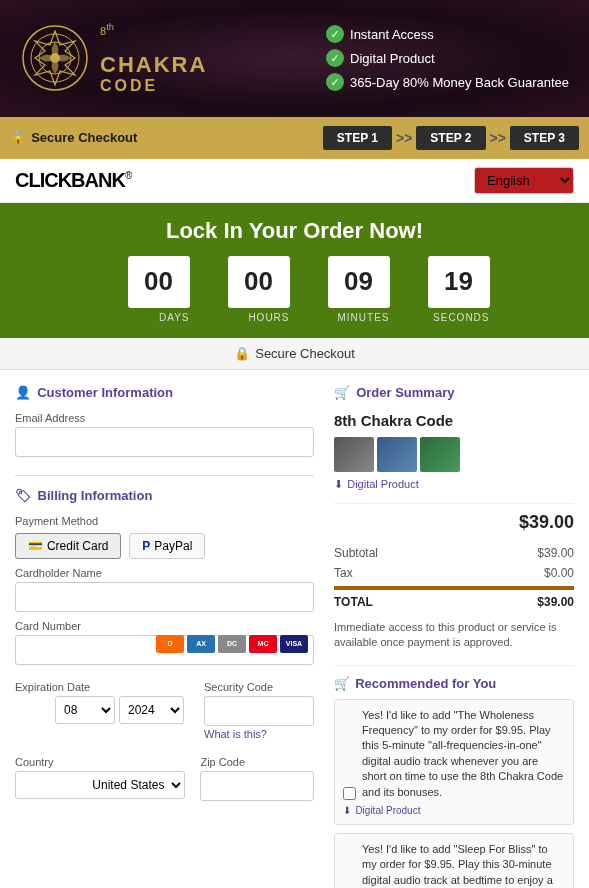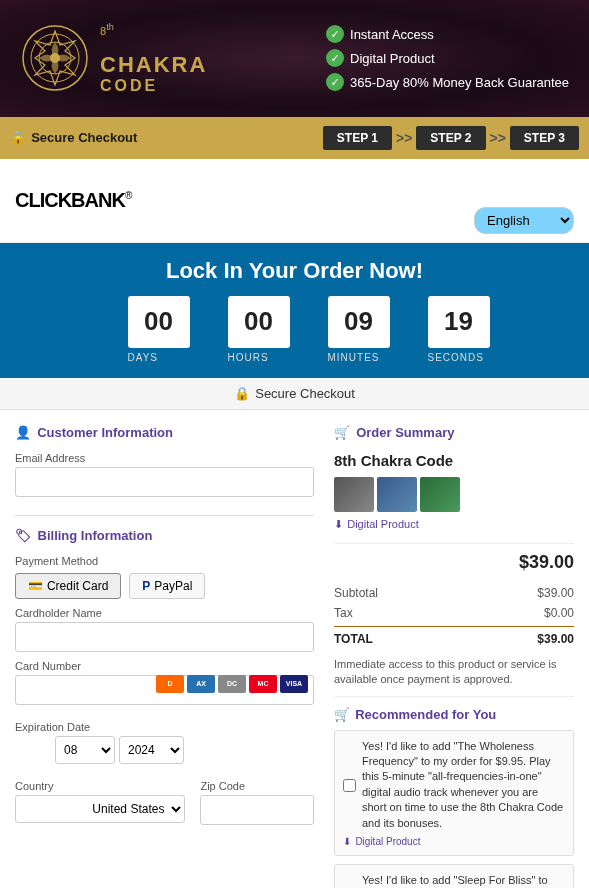--- a/index.html
+++ b/index.html
@@ -111,48 +111,47 @@
       font-size: 20px;
       font-weight: 900;
       color: #000;
       letter-spacing: -1px;
     }
     .clickbank-logo span { color: #000; }
     .lang-select {
       border: 1px solid #ccc;
       padding: 4px 8px;
       font-size: 13px;
-      border-radius: 11px;
-      background: #7dd3fc;
+      border-radius: 3px;
+      background: #b91c1c;
       cursor: pointer;
       min-width: 100px;
-      margin-top: 40px;
     }
 
     
     .countdown-banner {
-      background: #0369a1;
+      background: #4d7c0f;
       padding: 15px 20px;
       text-align: center;
     }
     .countdown-title {
       color: white;
       font-size: 22px;
       font-weight: bold;
       margin-bottom: 12px;
     }
     .countdown-timer {
       display: flex;
       justify-content: center;
       gap: 10px;
     }
     .timer-unit {
       display: flex;
       flex-direction: column;
-      align-items: flex-start;
+      align-items: flex-end;
       padding-left: 28px;
     }
     .timer-value {
       background: white;
       color: #222;
       font-size: 26px;
       font-weight: bold;
       width: 62px;
       height: 52px;
       display: flex;
@@ -358,30 +357,30 @@
     .order-line {
       display: flex;
       justify-content: space-between;
       font-size: 12px;
       color: #555;
       padding: 3px 0;
     }
     .order-line.total {
       font-weight: bold;
       color: #222;
-      border-top: 1px solid #a16207;
+      border-top: 4px solid #a16207;
       padding-top: 5px;
       margin-top: 3px;
     }
     .immediate-access {
       font-size: 11px;
       color: #555;
       margin-top: 8px;
       line-height: 1.4;
-      padding-bottom: 8px;
+      padding-bottom: 14px;
       border-bottom: 1px solid #eee;
     }
 
     .recommended-title {
       font-size: 13px;
       font-weight: bold;
       color: #5a3f9a;
       margin: 10px 0 8px;
       display: flex;
       align-items: center;
@@ -389,21 +388,21 @@
     }
     .recommended-item {
       border: 1px solid #ddd;
       border-radius: 3px;
       padding: 8px;
       margin-bottom: 8px;
       background: #fafafa;
     }
     .recommended-item label {
       display: flex;
-      align-items: center;
+      align-items: flex-end;
       gap: 6px;
       cursor: pointer;
       margin: 0;
       color: #333;
       font-size: 11px;
       line-height: 1.4;
     }
     .recommended-item input[type="checkbox"] {
       margin-top: 2px;
       flex-shrink: 0;
@@ -565,20 +564,25 @@
               <option>01</option><option>02</option><option>03</option><option>04</option>
               <option>05</option><option>06</option><option>07</option><option selected="">08</option>
               <option>09</option><option>10</option><option>11</option><option>12</option>
             </select>
             <select>
               <option selected="">2024</option><option>2025</option><option>2026</option>
               <option>2027</option><option>2028</option><option>2029</option>
             </select>
           </div>
         </div>
+        <div class="security-group">
+          <label>Security Code</label>
+          <input type="text" style="">
+          <span class="what-is-this">What is this?</span>
+        </div>
       </div>
 
       <div class="country-zip-row">
         <div class="country-group">
           <label>Country</label>
           <select class="country-select">
             <option selected="">United States</option>
             <option>Canada</option>
             <option>United Kingdom</option>
           </select>

